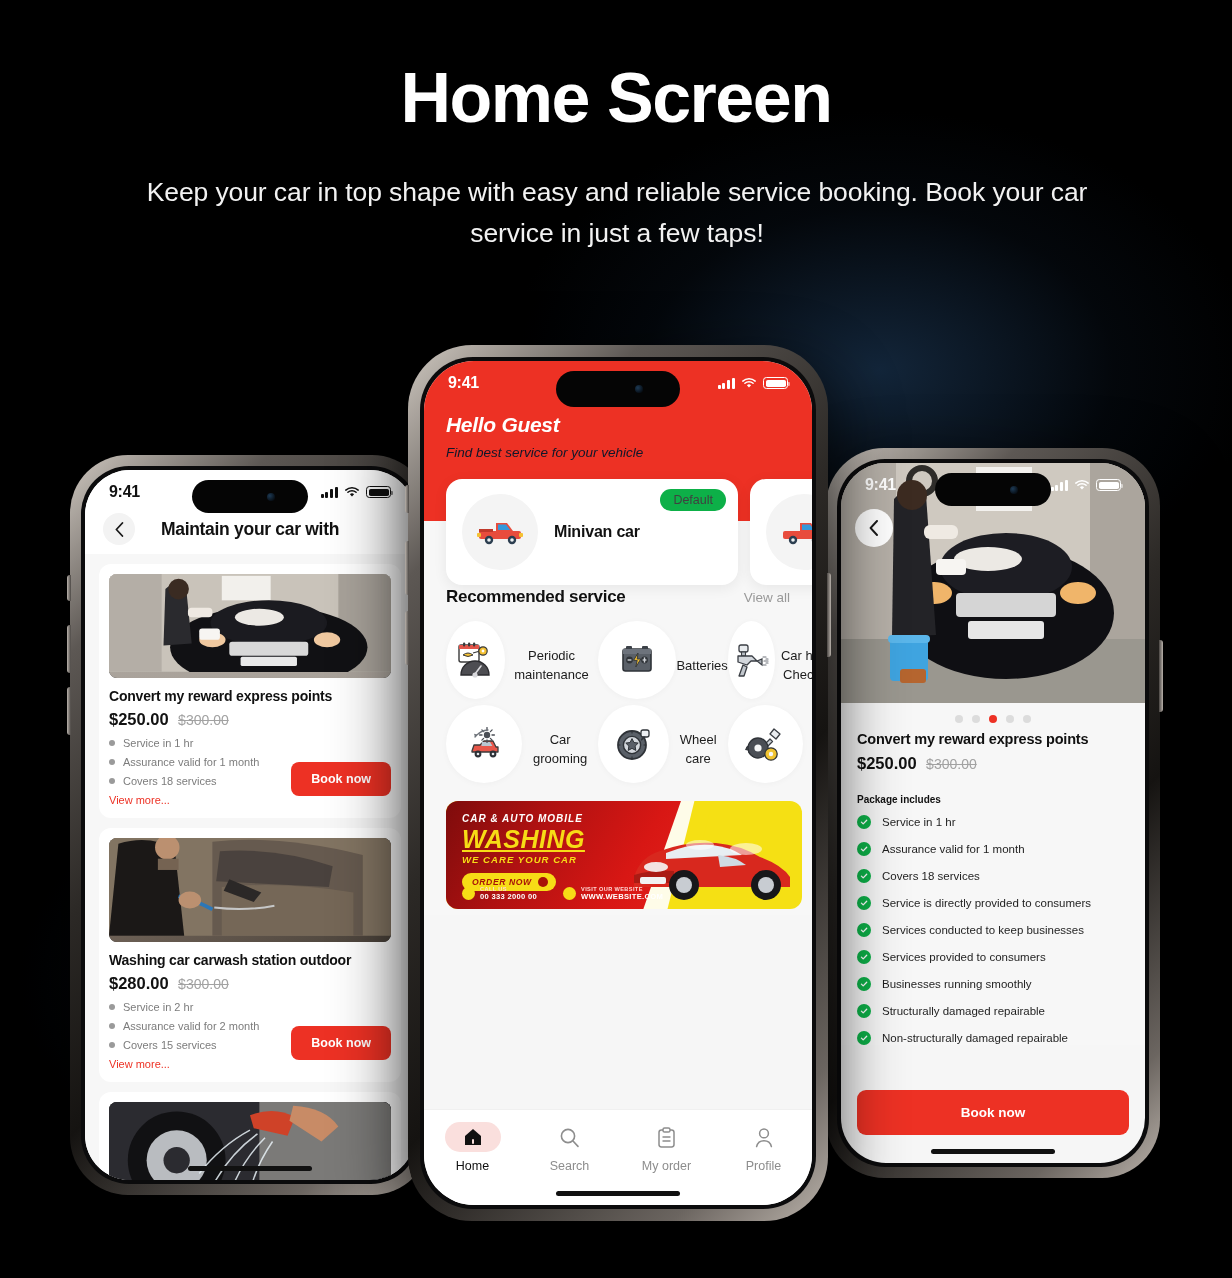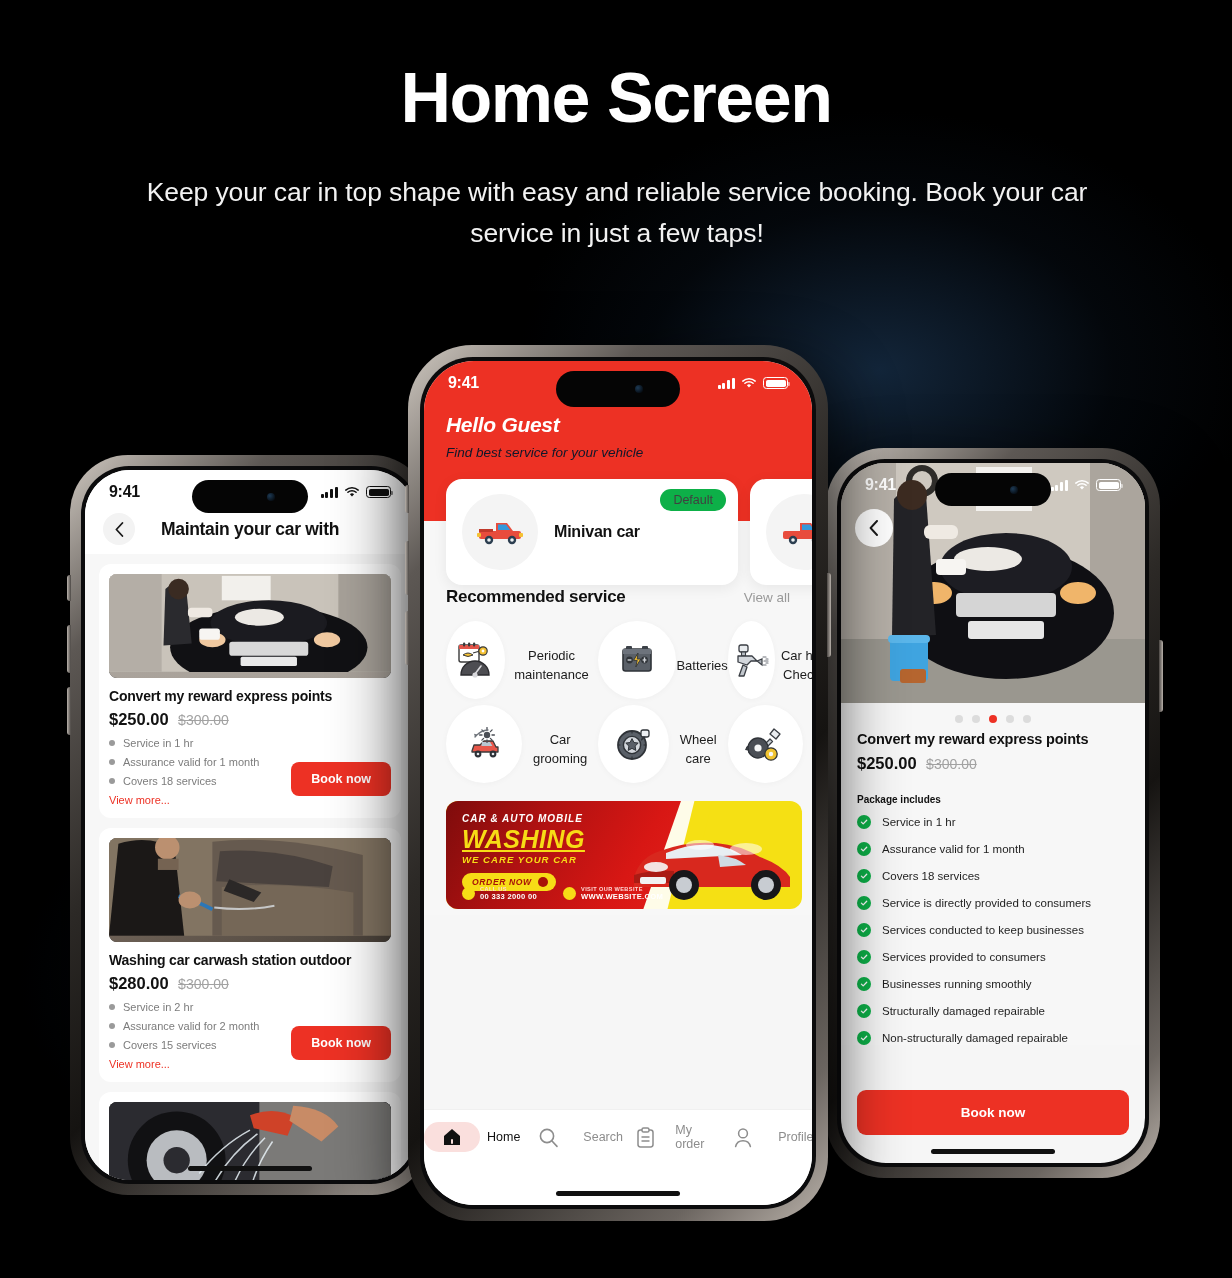--- a/index.html
+++ b/index.html
@@ -203,21 +203,21 @@
   .p-foot .blk { display:flex; align-items:center; gap:5px; }
   .p-foot .ic { width:13px;height:13px;border-radius:50%;background:#f7dc16; flex:0 0 auto;}
   .p-foot .t1 { color:#ffd9d6; font-size: 5.6px; font-weight:700; letter-spacing:.4px;}
   .p-foot .t2 { color:#fff; font-size: 7.6px; font-weight:700; letter-spacing:.3px;text-align:right;}
 
   .tabbar {
     position:absolute; left:0; right:0; bottom: 0; height: 96px;
     background: #fff; display:flex; align-items: flex-start; padding-top: 12px;
     border-top: 1px solid #f0f0f0;
   }
-  .tab { flex:1; display:flex; flex-direction:row; align-items:center; gap: 7px; }
+  .tab { flex:1; display:flex; flex-direction:column; align-items:center; gap: 7px; }
   .tab-ic-wrap{ width: 56px; height: 30px; border-radius: 16px; display:flex;align-items:center;justify-content:center;}
   .tab.active .tab-ic-wrap{ background:#fadfdd; }
   .tab-label{ font-size: 12.5px; color:#8d8d8d; }
   .tab.active .tab-label{ color:#111; font-weight:500; }
 
   
   .l-nav { height: 84px; background:#fff; display:flex; align-items:center; padding: 34px 18px 0 18px; }
   .l-back { width: 32px; height:32px; border-radius:50%; background:#f3f3f3;
             display:flex;align-items:center;justify-content:center; flex:0 0 auto;}
   .l-title { flex:1; text-align:center; font-size: 17.5px; font-weight:700; color:#111;

